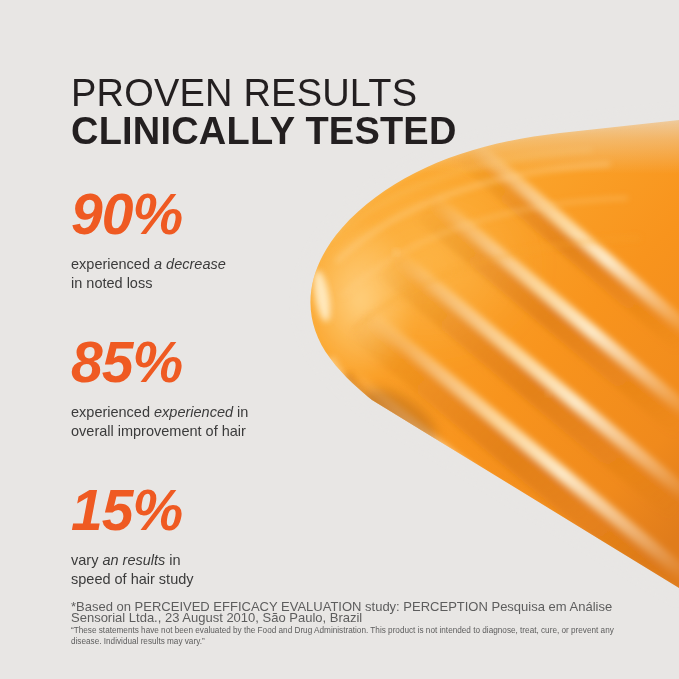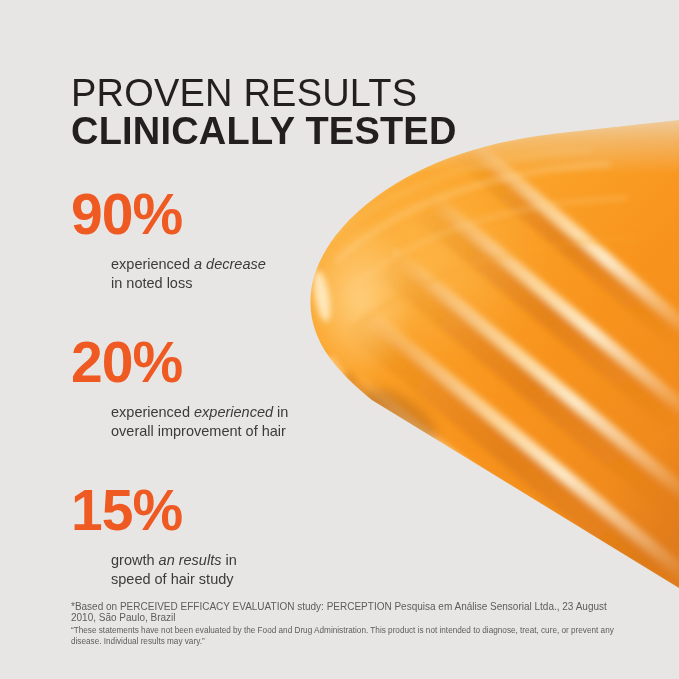--- a/index.html
+++ b/index.html
@@ -68,44 +68,44 @@
   .stat:last-child {
     margin-bottom: 0;
   }
   .stat-value {
     display: block;
     color: #ef5a22;
     font-size: 57px;
     font-weight: 700;
     line-height: 1.0;
     letter-spacing: -1px;
+    font-style: italic;
   }
   .stat-desc {
     display: block;
     margin-top: 12px;
     color: #3b3b3b;
     font-size: 14.5px;
     line-height: 19px;
-    margin-left: 40px;
   }
   .stat-desc em {
     font-style: italic;
   }
 
   
   .fineprint {
     position: absolute;
     left: 71px;
     top: 601px;
     width: 560px;
   }
   .fineprint-line {
     display: block;
     color: #5d5d5d;
-    font-size: 10px;
+    font-size: 13px;
     line-height: 11.4px;
   }
   .fineprint-block {
     display: block;
     color: #5d5d5d;
     font-size: 8.2px;
     line-height: 11.4px;
     margin-top: 1px;
     width: 545px;
   }
@@ -241,31 +241,31 @@
 
     <div class="stat">
       <span class="stat-value">90%</span>
       <span class="stat-desc">
         <span>experienced </span><em>a decrease</em><span></span><br>
         <span>in noted loss</span>
       </span>
     </div>
 
     <div class="stat">
-      <span class="stat-value">20%</span>
+      <span class="stat-value">85%</span>
       <span class="stat-desc">
         <span>experienced </span><em>experienced</em><span> in</span><br>
         <span>overall improvement of hair</span>
       </span>
     </div>
 
     <div class="stat">
       <span class="stat-value">15%</span>
       <span class="stat-desc">
-        <span>growth </span><em>an results</em><span> in</span><br>
+        <span>vary </span><em>an results</em><span> in</span><br>
         <span>speed of hair study</span>
       </span>
     </div>
 
   </div>
 
   <div class="fineprint">
     <span class="fineprint-line">*Based on PERCEIVED EFFICACY EVALUATION study: PERCEPTION Pesquisa em Análise Sensorial Ltda., 23 August 2010, São Paulo, Brazil</span>
     <span class="fineprint-block">“These statements have not been evaluated by the Food and Drug Administration. This product is not intended to diagnose, treat, cure, or prevent any disease. Individual results may vary.”</span>
   </div>

